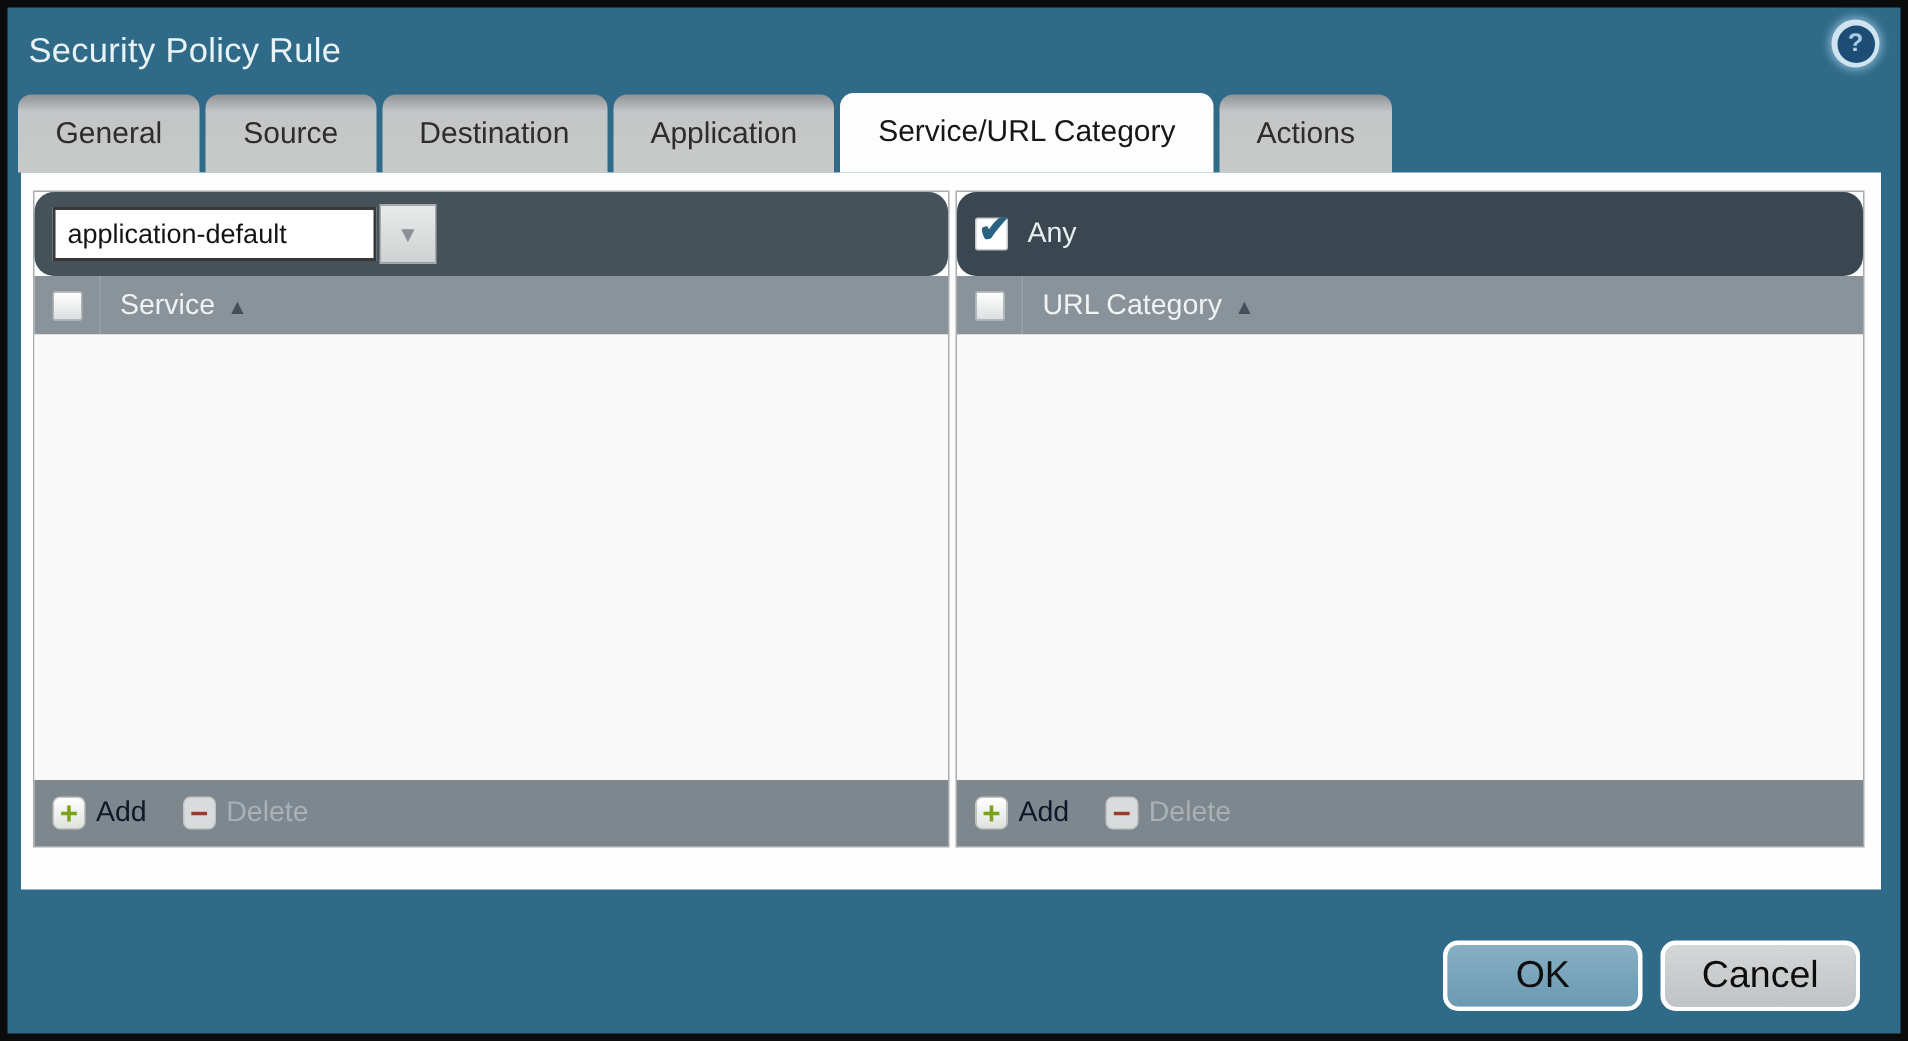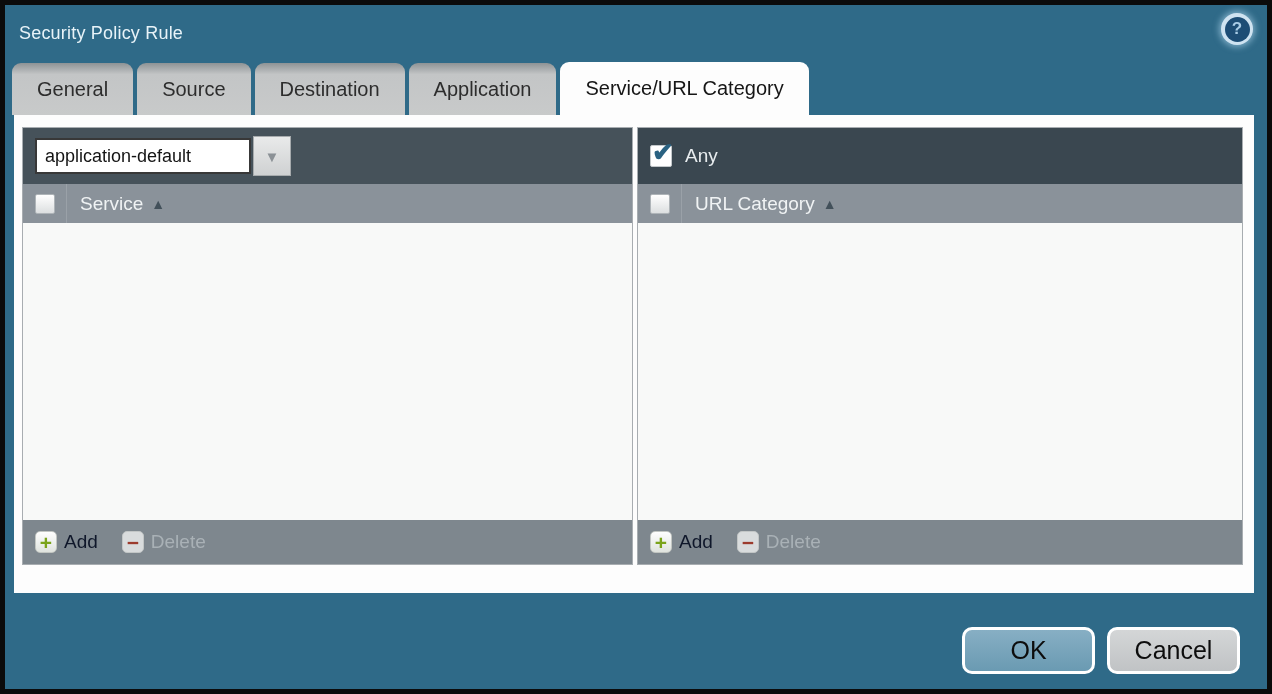--- a/index.html
+++ b/index.html
@@ -3,42 +3,42 @@
 <meta charset="utf-8">
 <style>
   * { margin:0; padding:0; box-sizing:border-box; }
   html,body { width:1272px; height:694px; font-family:"Liberation Sans", sans-serif; }
 
   .screen { position:relative; width:1272px; height:694px; background:#0b0b0b; }
   .dialog { position:absolute; inset:5px; background:#2f6a88; overflow:hidden; }
 
   
   .titlebar { position:absolute; top:0; left:0; right:0; height:57px; display:flex; align-items:center; padding-left:14px; }
-  .title { color:#e8f3f8; font-size:18px; letter-spacing:0.2px; }
+  .title { color:#e8f3f8; font-size:23px; letter-spacing:0.2px; }
   .help { position:absolute; top:8px; right:14px; width:32px; height:32px; border-radius:50%;
           background:#cfe3f1; box-shadow:0 0 6px 2px rgba(190,225,248,.55);
           display:flex; align-items:center; justify-content:center; cursor:pointer; }
   .help-inner { width:25px; height:25px; border-radius:50%; background:#1d4d75; color:#a9cce6;
           font-size:17px; font-weight:bold; display:flex; align-items:center; justify-content:center; }
 
   
   .tabs { position:absolute; top:57px; left:7px; right:7px; height:53px; display:flex; gap:4px; align-items:flex-end; }
   .tab { height:52px; padding:0 25px; display:flex; align-items:center;
          background:linear-gradient(180deg,#8e9395 0%, #c3c5c6 22%, #c8caca 100%);
          border-radius:9px 9px 0 0; color:#2d2d2d; font-size:20px; cursor:pointer; white-space:nowrap; }
   .tab.active { background:#fdfdfd; color:#161616; height:53px; }
 
   
   .content { position:absolute; top:110px; left:9px; width:1240px; height:478px; background:#fdfdfd; }
 
   .panel { position:absolute; top:12px; height:438px; display:flex; flex-direction:column; border:1px solid #a8adb1; }
   .panel-left  { left:8px;  width:611px; }
   .panel-right { left:623px; width:606px; }
 
-  .toolbar { height:56px; display:flex; align-items:center; padding-left:12px; }
+  .toolbar { height:56px; display:flex; align-items:center; padding-left:12px;border-radius:13px; }
   .toolbar-left  { background:#46525a; }
   .toolbar-right { background:#3a4750; }
 
   .combo { display:flex; align-items:center; }
   .combo-input { width:216px; height:36px; border:2px solid #383838; font-size:18px; padding:0 8px;
                  color:#141414; background:#fff; font-family:"Liberation Sans",sans-serif; }
   .combo-btn { width:38px; height:40px; margin-left:2px; border:1px solid #a7abad;
                background:linear-gradient(180deg,#e9eaea,#cfd1d2); display:flex; align-items:center;
                justify-content:center; cursor:pointer; }
   .caret { color:#8b9196; font-size:15px; line-height:1; }
@@ -87,20 +87,21 @@
         <span class="help-inner">?</span>
       </div>
     </div>
 
     <div class="tabs">
       <div class="tab">General</div>
       <div class="tab">Source</div>
       <div class="tab">Destination</div>
       <div class="tab">Application</div>
       <div class="tab active">Service/URL Category</div>
+      <div class="tab">Actions</div>
     </div>
 
     <div class="content">
 
       <div class="panel panel-left">
         <div class="toolbar toolbar-left">
           <div class="combo">
             <input class="combo-input" type="text" value="application-default" style="">
             <button class="combo-btn">
               <span class="caret">▼</span>

